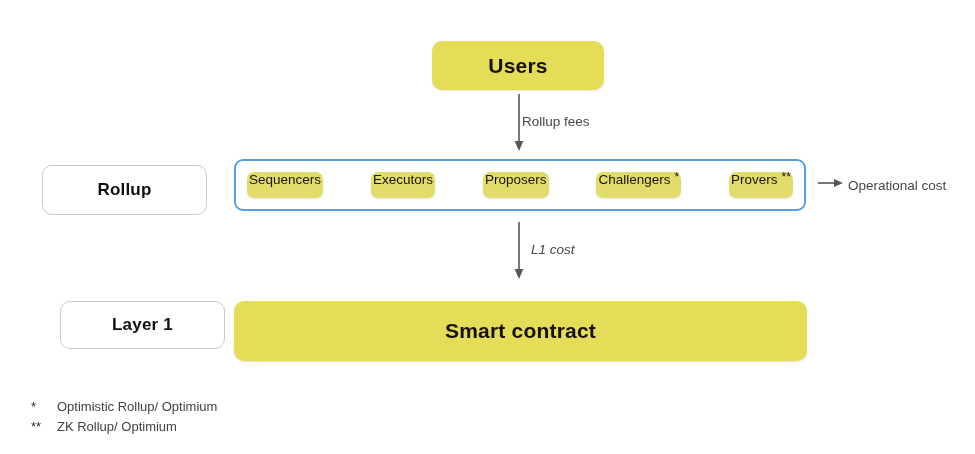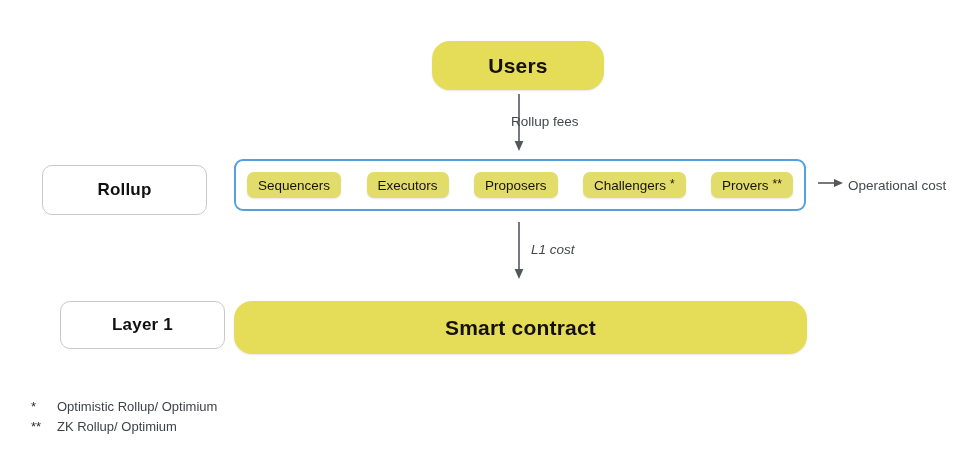--- a/index.html
+++ b/index.html
@@ -18,21 +18,21 @@
     width: 975px;
     height: 454px;
     background: #ffffff;
     overflow: hidden;
   }
 
   
   .yellow-box {
     position: absolute;
     background: #e5dd58;
-    border-radius: 18px;
+    border-radius: 10px;
     display: flex;
     align-items: center;
     justify-content: center;
     color: #15110a;
     font-weight: bold;
     box-shadow: 0 1px 2px rgba(0,0,0,0.10);
   }
 
   #users-box {
     left: 432px;
@@ -40,21 +40,21 @@
     width: 172px;
     height: 49px;
     font-size: 21px;
     letter-spacing: 0.2px;
   }
 
   #smart-contract-box {
     left: 234px;
     top: 301px;
     width: 573px;
-    height: 53px;
+    height: 60px;
     font-size: 21px;
     letter-spacing: 0.2px;
   }
 
   
   .layer-label {
     position: absolute;
     background: #ffffff;
     border: 1.4px solid #c9c9cb;
     border-radius: 10px;
@@ -99,23 +99,23 @@
     padding: 0 11px;
   }
 
   .role-pill {
     background: #e2dd6a;
     border-radius: 7px;
     color: #17130b;
     font-size: 13.5px;
     height: 26px;
     display: flex;
-    align-items: center;
+    align-items: flex-start;
     justify-content: center;
-    padding: 0 11px;
+    padding: 0 2px;
     white-space: nowrap;
     box-shadow: 0 1px 2px rgba(0,0,0,0.10);
   }
   .role-pill .star {
     font-size: 12px;
     margin-left: 4px;
     line-height: 1;
     position: relative;
     top: -1px;
   }
@@ -128,21 +128,21 @@
   #arrow-rollup-fees { left: 512px; top: 94px; }
   #arrow-l1-cost     { left: 512px; top: 222px; }
   #arrow-operational { left: 818px; top: 177px; }
 
   .edge-label {
     position: absolute;
     color: #44474c;
     font-size: 13.5px;
     white-space: nowrap;
   }
-  #label-rollup-fees { left: 511px; top: 114px; }
+  #label-rollup-fees { left: 522px; top: 114px; }
   #label-l1-cost     { left: 531px; top: 242px; font-style: italic; }
   #label-operational { left: 848px; top: 178px; }
 
   
   #footnotes {
     position: absolute;
     left: 31px;
     top: 400px;
     width: 500px;
   }

